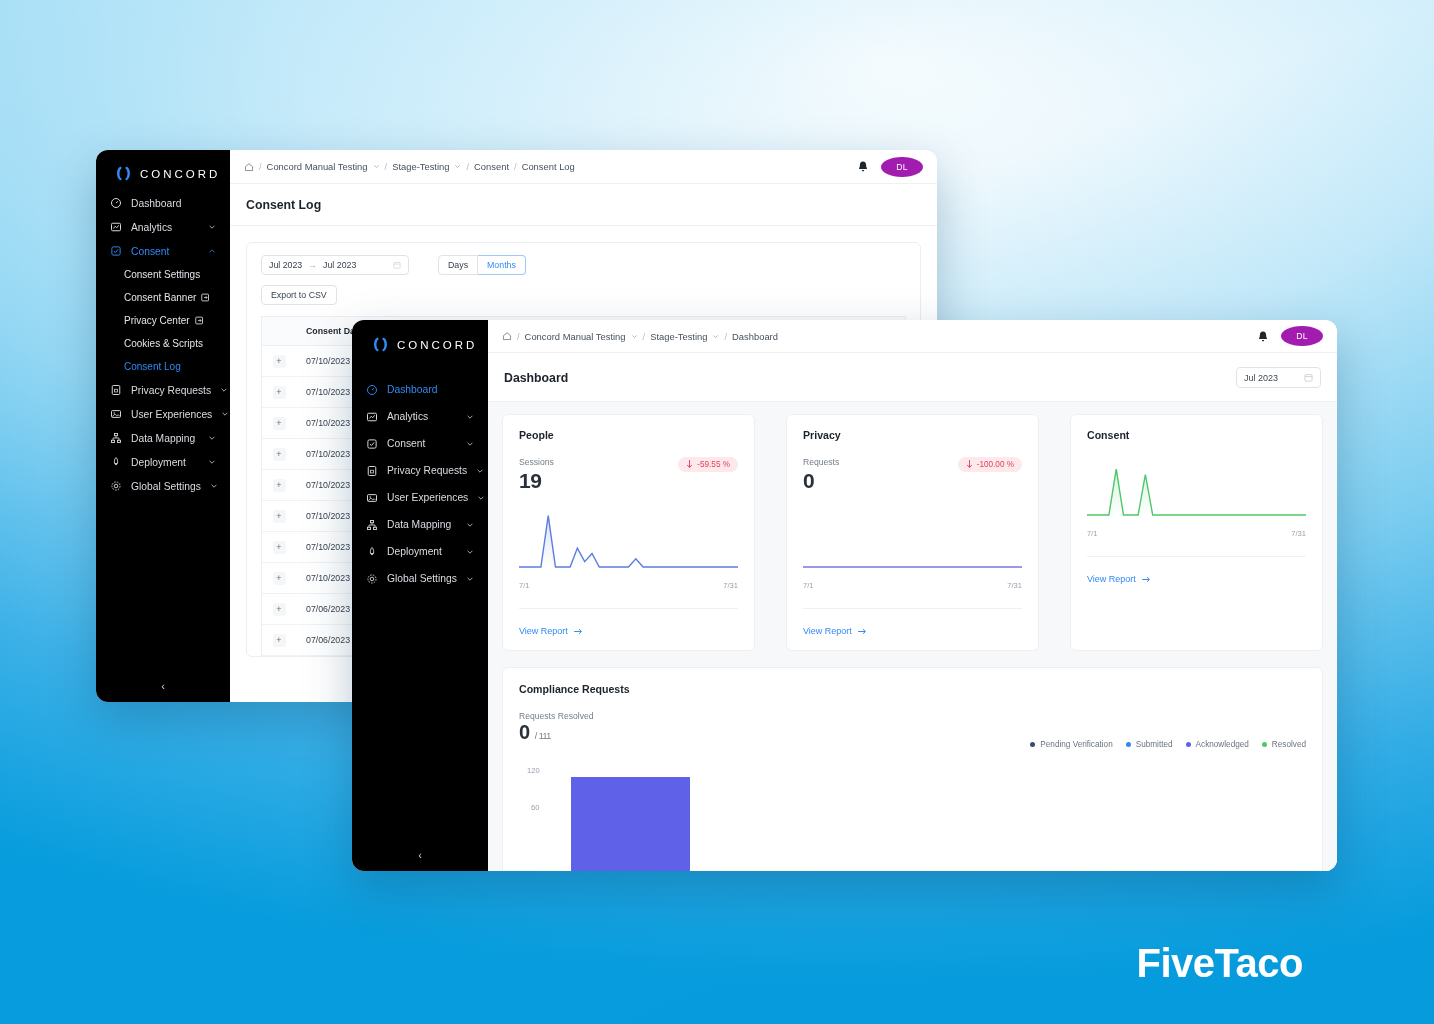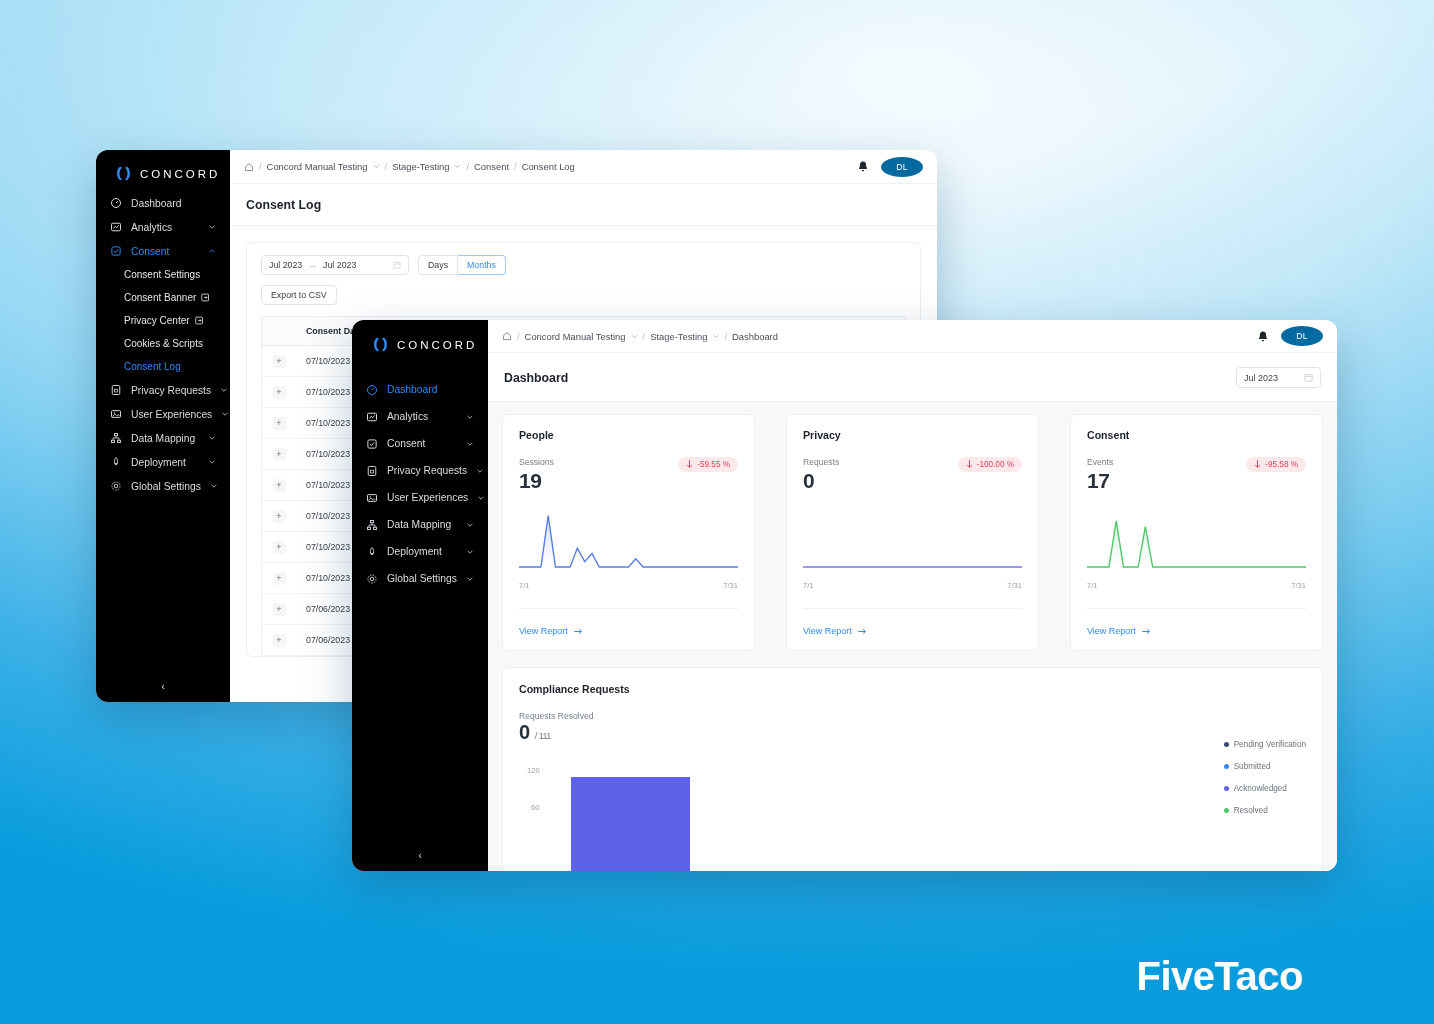--- a/index.html
+++ b/index.html
@@ -8,21 +8,21 @@
     font-family:"Liberation Sans", sans-serif;
     background:
       radial-gradient(120% 90% at 62% 6%, #ffffff 0%, #eaf7fd 16%, #cfeefb 34%, #8ed5f3 58%, #3fb2e8 80%, #079ddd 100%);
     position:relative;
   }
   .bg-tint{ position:absolute; inset:0;
     background:linear-gradient(160deg, rgba(180,228,248,.55) 0%, rgba(255,255,255,0) 34%, rgba(2,150,219,.30) 100%);
     pointer-events:none; }
 
   
-  .watermark{ position:absolute; right:131px; bottom:25px; color:#fff;
+  .watermark{ position:absolute; right:131px; bottom:38px; color:#fff;
     font-size:40px; font-weight:bold; letter-spacing:-.5px; }
 
   
   .window{ position:absolute; background:#fff; border-radius:12px; overflow:hidden;
     box-shadow:0 18px 48px rgba(4,60,100,.28); display:flex; }
   .sidebar{ background:#000; color:#fff; flex:0 0 auto; display:flex; flex-direction:column; }
   .logo{ display:flex; align-items:center; gap:8px; }
   .logo-mark{ width:17px; height:15px; flex:0 0 auto; }
   .logo-text{ font-size:11.5px; letter-spacing:3px; color:#fff; }
   .nav{ margin-top:10px; }
@@ -38,21 +38,21 @@
   .collapse{ margin-top:auto; text-align:center; padding-bottom:10px; color:#cfd4da; font-size:11px; }
 
   .content{ flex:1; display:flex; flex-direction:column; min-width:0; background:#fff; }
   .topbar{ height:34px; display:flex; align-items:center; padding:0 14px; border-bottom:1px solid #eef0f3; flex:0 0 auto; }
   .crumbs{ display:flex; align-items:center; gap:5px; font-size:9.4px; color:#46505c; white-space:nowrap; }
   .crumbs .sep{ color:#b9c0c8; }
   .crumbs .home{ width:10px; height:10px; }
   .crumbs .cdown{ width:7px; height:7px; opacity:.6; }
   .topbar-right{ margin-left:auto; display:flex; align-items:center; gap:12px; }
   .bell{ width:12px; height:13px; }
-  .avatar{ width:42px; height:20px; border-radius:50%; background:#0369a1; color:#fff;
+  .avatar{ width:42px; height:20px; border-radius:50%; background:#a21caf; color:#fff;
     font-size:8.6px; display:flex; align-items:center; justify-content:center; letter-spacing:.3px;}
 
   .pagehead{ padding:14px 16px 13px; border-bottom:1px solid #eef0f3; display:flex; align-items:center; flex:0 0 auto;}
   .pagetitle{ font-size:12.3px; font-weight:bold; color:#1d232b; }
   .monthpick{ margin-left:auto; border:1px solid #dfe3e8; border-radius:4px; height:21px;
     display:flex; align-items:center; gap:26px; padding:0 7px; font-size:9px; color:#414a55; background:#fff;}
   .cal{ width:9px; height:9px; opacity:.55; }
 
   .body-area{ flex:1; overflow:hidden; background:#fff; }
 
@@ -63,21 +63,21 @@
   .panel{ margin:16px; border:1px solid #eceef1; border-radius:6px; }
   .panel-desc{ font-size:9.2px; color:#555f6b; padding:14px 14px 0; }
   .filters{ display:flex; align-items:center; gap:9px; padding:12px 14px 0; }
   .daterange{ border:1px solid #dfe3e8; border-radius:4px; height:20px; width:148px;
     display:flex; align-items:center; padding:0 7px; font-size:8.8px; color:#39424d; gap:6px; }
   .daterange .arr{ color:#aab2bb; }
   .daterange .cal2{ margin-left:auto; width:8px; height:8px; opacity:.5; }
   .seg{ display:flex; }
   .seg span{ border:1px solid #dfe3e8; font-size:8.8px; color:#39424d; height:20px;
     display:flex; align-items:center; padding:0 9px; }
-  .seg span:first-child{ border-radius:4px 0 0 4px; }
+  .seg span:first-child{ border-radius:4px 0 0 4px;margin-left:20px; }
   .seg span:last-child{ border-radius:0 4px 4px 0; border-left:0; }
   .seg span.on{ color:#2f8af5; border-color:#9fc9f8; background:#fff; }
   .csvbtn{ margin:10px 14px 0; display:inline-flex; border:1px solid #dfe3e8; border-radius:4px;
     height:20px; align-items:center; padding:0 9px; font-size:8.8px; color:#39424d; }
   .tbl{ margin:11px 14px 0; border:1px solid #eceef1; border-top:1px solid #eceef1; border-bottom:0; }
   .tbl-head{ display:flex; background:#fafbfc; border-bottom:1px solid #eceef1; }
   .tbl-head .c0{ width:34px; }
   .tbl-head .c1{ font-size:8.8px; font-weight:bold; color:#242a32; padding:9px 10px; }
   .trow{ display:flex; border-bottom:1px solid #f0f2f4; align-items:center; height:31px; }
   .trow .c0{ width:34px; display:flex; align-items:center; justify-content:center; }
@@ -107,21 +107,21 @@
   .axis{ display:flex; justify-content:space-between; font-size:7.6px; color:#98a1ab; margin-top:10px; }
   .card-foot{ border-top:1px solid #eef0f3; margin-top:18px; padding:11px 0 12px; }
   .viewrep{ font-size:9px; color:#2f8af5; display:inline-flex; align-items:center; gap:6px; }
 
   .compliance{ background:#fff; border:1px solid #edeff2; border-radius:6px;
     margin-top:16px; padding:15px 16px 0; height:260px; position:relative; }
   .comp-title{ font-size:10.6px; font-weight:bold; color:#1d232b; }
   .comp-sub{ font-size:8.6px; color:#737d88; margin-top:16px; }
   .comp-val{ font-size:20px; font-weight:bold; color:#2a313a; letter-spacing:-.5px; }
   .comp-val small{ font-size:9px; font-weight:normal; color:#737d88; }
-  .legend{ position:absolute; right:16px; top:72px; display:flex; gap:13px;flex-direction:column; }
+  .legend{ position:absolute; right:16px; top:72px; display:flex; gap:13px; }
   .lg{ display:flex; align-items:center; gap:5px; font-size:8.2px; color:#6b747e; }
   .dot{ width:5px; height:5px; border-radius:50%; }
   .chartzone{ position:absolute; left:16px; right:16px; top:92px; bottom:0; }
   .ylab{ position:absolute; font-size:7.6px; color:#98a1ab; }
 </style>
 </head>
 <body>
 
 <div class="bg-tint"></div>
 
@@ -555,32 +555,20 @@
             <div class="axis">
               <span>7/1</span>
               <span>7/31</span>
             </div>
             <div class="card-foot"><span class="viewrep">View Report<svg width="9" height="7" viewBox="0 0 10 8">
                   <path d="M0 4 h8 M5.6 1.4 L8.4 4 L5.6 6.6" stroke="#2f8af5" stroke-width="1.1" fill="none"></path>
                 </svg></span></div>
           </div>
           <div class="card">
             <div class="card-title">Consent</div>
-            <div class="kpi-row">
-              <div>
-                <div class="kpi-label">Events</div>
-                <div class="kpi-value">17</div>
-              </div>
-              <div class="pill">
-                <svg width="7" height="9" viewBox="0 0 8 10">
-                  <path d="M4 0 v8 M1.4 5.6 L4 8.4 L6.6 5.6" stroke="#e0435c" stroke-width="1.1" fill="none"></path>
-                </svg>
-                <span>-95.58 %</span>
-              </div>
-            </div>
             <div class="spark">
               <svg viewBox="0 0 218 68" preserveAspectRatio="none">
                 <defs>
                   <linearGradient id="g2" x1="0" y1="0" x2="0" y2="1">
                     <stop offset="0%" stop-color="#4cc76a" stop-opacity=".22"></stop>
                     <stop offset="100%" stop-color="#4cc76a" stop-opacity="0"></stop>
                   </linearGradient>
                 </defs>
                 <path d="M0.0 64.0 L7.3 64.0 L14.5 64.0 L21.8 64.0 L29.1 18.1 L36.3 64.0 L43.6 64.0 L50.9 64.0 L58.1 23.5 L65.4 64.0 L72.7 64.0 L79.9 64.0 L87.2 64.0 L94.5 64.0 L101.7 64.0 L109.0 64.0 L116.3 64.0 L123.5 64.0 L130.8 64.0 L138.1 64.0 L145.3 64.0 L152.6 64.0 L159.9 64.0 L167.1 64.0 L174.4 64.0 L181.7 64.0 L188.9 64.0 L196.2 64.0 L203.5 64.0 L210.7 64.0 L218.0 64.0 L218 64 L0 64 Z" fill="url(#g2)"></path>
                 <path d="M0.0 64.0 L7.3 64.0 L14.5 64.0 L21.8 64.0 L29.1 18.1 L36.3 64.0 L43.6 64.0 L50.9 64.0 L58.1 23.5 L65.4 64.0 L72.7 64.0 L79.9 64.0 L87.2 64.0 L94.5 64.0 L101.7 64.0 L109.0 64.0 L116.3 64.0 L123.5 64.0 L130.8 64.0 L138.1 64.0 L145.3 64.0 L152.6 64.0 L159.9 64.0 L167.1 64.0 L174.4 64.0 L181.7 64.0 L188.9 64.0 L196.2 64.0 L203.5 64.0 L210.7 64.0 L218.0 64.0" fill="none" stroke="#4cc76a" stroke-width="1.4" vector-effect="non-scaling-stroke"></path>

